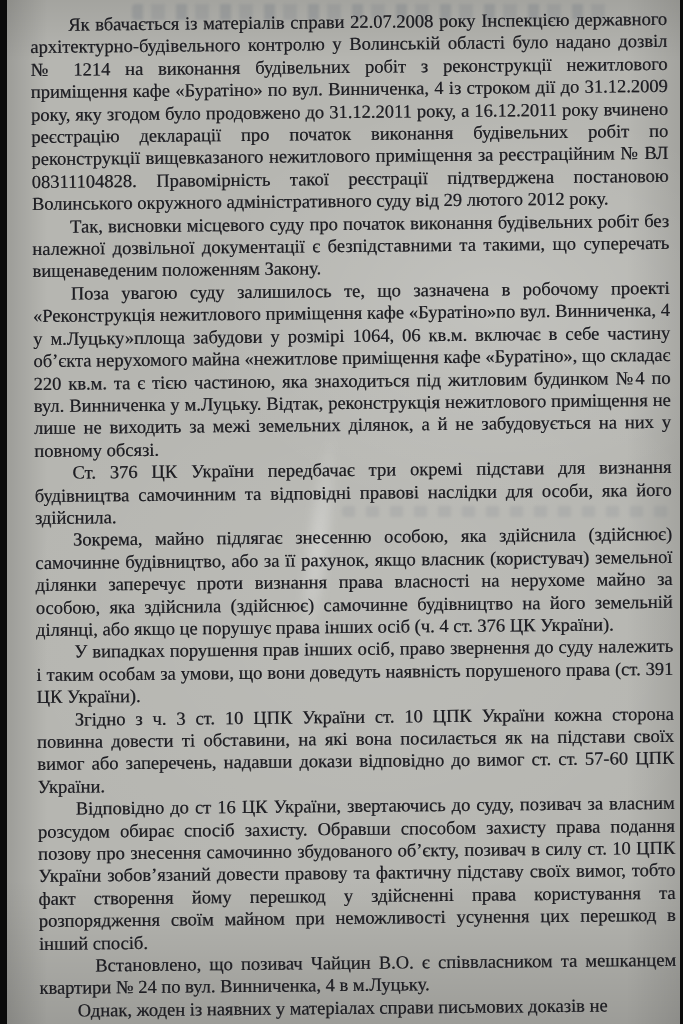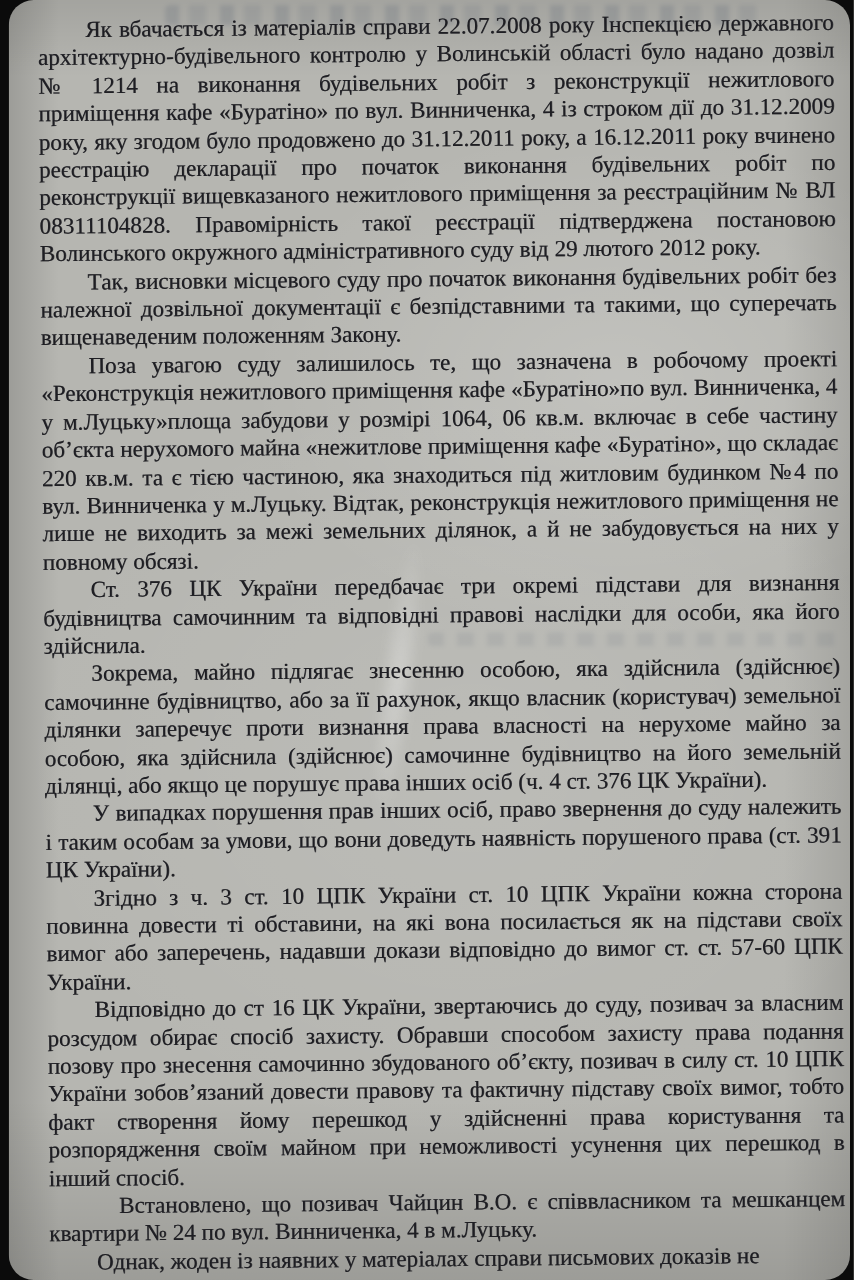--- a/index.html
+++ b/index.html
@@ -19,21 +19,20 @@
   .photo{position:absolute;inset:0;}
   
   .page{
     position:absolute;left:7px;right:3px;top:0;bottom:0;
     background:
       radial-gradient(ellipse 420px 300px at 72% 30%, rgba(255,255,255,0.16), transparent 70%),
       radial-gradient(ellipse 500px 420px at 55% 60%, rgba(255,255,255,0.08), transparent 75%),
       linear-gradient(to right, rgba(0,0,0,0.14), transparent 6%, transparent 92%, rgba(0,0,0,0.10)),
       linear-gradient(to bottom, rgba(0,0,0,0.10), transparent 6%, transparent 86%, rgba(0,0,0,0.14)),
       var(--paper);
-    border-radius: 20px;
   }
   
   .ghost-top{
     position:absolute;left:125px;top:4px;width:480px;height:16px;
     opacity:.38;filter:blur(1.6px);
     background:repeating-linear-gradient(90deg,
       rgba(88,98,114,.55) 0 11px, transparent 11px 19px,
       rgba(88,98,114,.35) 19px 33px, transparent 33px 44px);
     border-radius:4px;
   }

